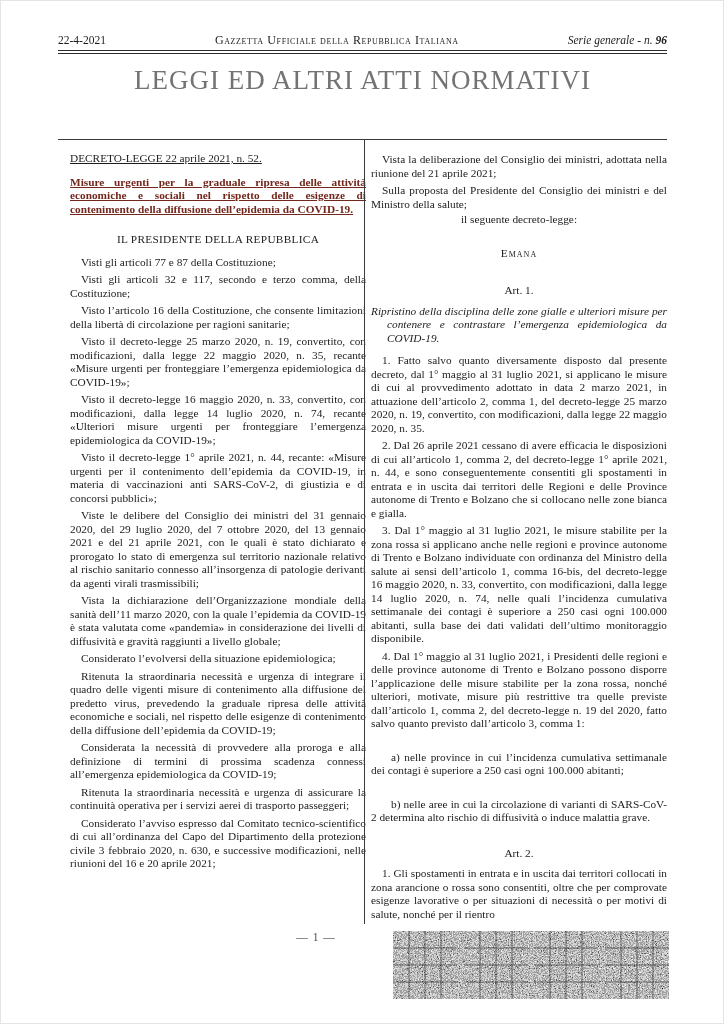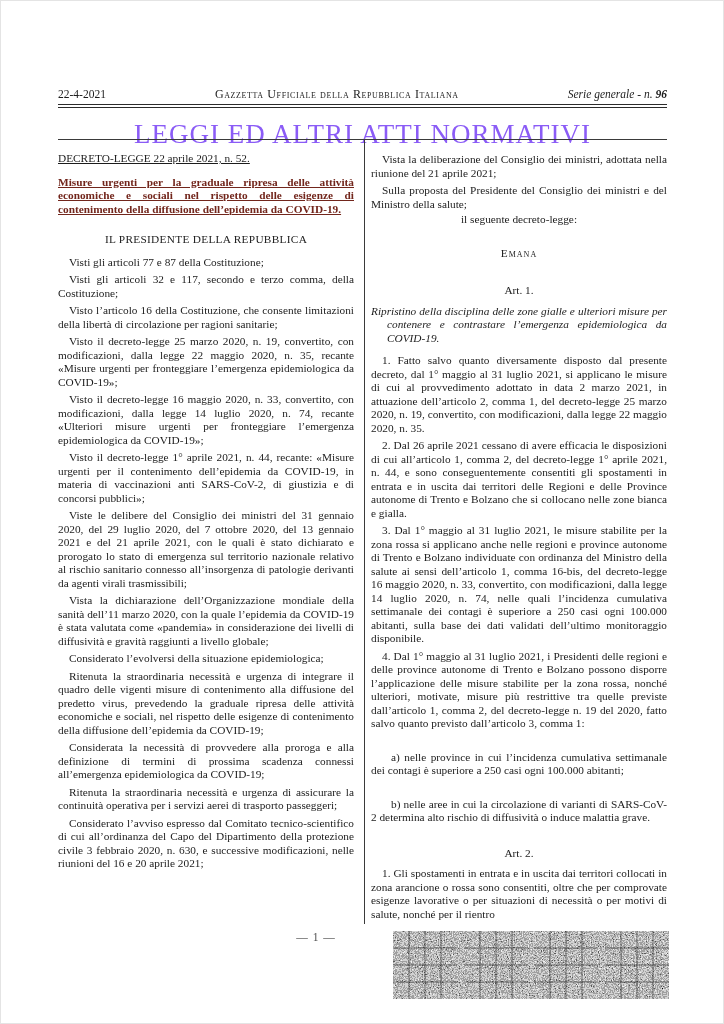--- a/index.html
+++ b/index.html
@@ -10,42 +10,42 @@
     color:#1c1c1c;
     position:relative;
     overflow:hidden;
   }
   .sheet { position:absolute; inset:0; border:1px solid #e4e4e4; }
 
   
   .gu-header { position:absolute; left:57px; right:56px; top:0; }
   .header-row {
     display:flex; justify-content:space-between; align-items:baseline;
-    padding-top:86px; font-size:11.5px; line-height:14px;
+    padding-top:32px; font-size:11.5px; line-height:14px;
   }
   .header-date { font-size:11.5px; }
   .header-journal { font-variant:small-caps; letter-spacing:.6px; font-size:12px; }
   .header-serie { font-style:italic; font-size:11.5px; }
   .header-serie b { font-style:italic; }
   .double-rule { margin-top:3px; height:2px; border-top:1.2px solid #2b2b2b; border-bottom:1.2px solid #2b2b2b; }
   .main-title {
     margin:11px 0 0 0; text-align:center;
     font-size:27px; font-weight:normal; letter-spacing:1px;
     line-height:30px;
   }
 
   
   .columns {
     position:absolute; left:57px; right:56px; top:138px; height:784px;
     border-top:1px solid #3a3a3a;
     overflow:hidden;
   }
   .col-divider { position:absolute; left:306px; top:0; bottom:0; width:1px; background:#3a3a3a; }
   .col { position:absolute; top:9px; width:296px; font-size:11.3px; line-height:13.5px; text-align:justify; }
-  .col-left  { left:0; }
+  .col-left  { left:12px; }
   .col-right { right:0; }
 
   .blk { margin:0; }
   .blk-p { text-indent:11px; margin-top:4px; }
   .blk-ref {
     margin-top:3px; text-decoration:underline; text-align:left;
     color:#1c1c1c;
   }
   .blk-subject {
     margin-top:10px; font-weight:bold; text-decoration:underline;
@@ -71,21 +71,21 @@
 
 <div class="sheet">
 
   <header class="gu-header">
     <div class="header-row">
       <span class="header-date">22-4-2021</span>
       <span class="header-journal">Gazzetta Ufficiale della Repubblica Italiana</span>
       <span class="header-serie"><span>Serie generale - n. </span><b>96</b></span>
     </div>
     <div class="double-rule"></div>
-    <h1 class="main-title" style="color: #8b5cf6; text-align: center;">LEGGI ED ALTRI ATTI NORMATIVI</h1>
+    <h1 class="main-title" style="color: #737373; text-align: center;">LEGGI ED ALTRI ATTI NORMATIVI</h1>
   </header>
 
   <div class="columns">
     <div class="col col-left" id="col-left">
         <div class="blk blk-ref">DECRETO-LEGGE 22 aprile 2021, n. 52.</div>
         <div class="blk blk-subject" style="color: rgb(114, 38, 28);">Misure urgenti per la graduale ripresa delle attività economiche e sociali nel rispetto delle esigenze di contenimento della diffusione dell’epidemia da COVID-19.</div>
         <div class="blk blk-heading-center">IL PRESIDENTE DELLA REPUBBLICA</div>
         <div class="blk blk-p">Visti gli articoli 77 e 87 della Costituzione;</div>
         <div class="blk blk-p">Visti gli articoli 32 e 117, secondo e terzo comma, della Costituzione;</div>
         <div class="blk blk-p">Visto l’articolo 16 della Costituzione, che consente limitazioni della libertà di circolazione per ragioni sanitarie;</div>

